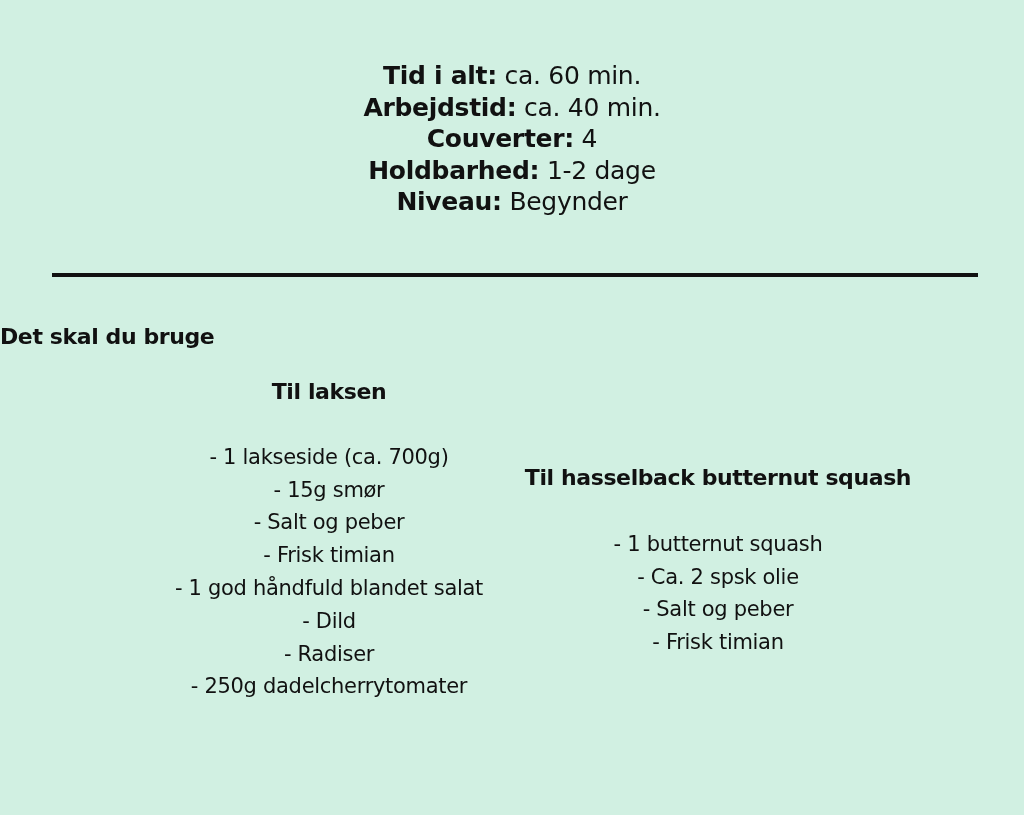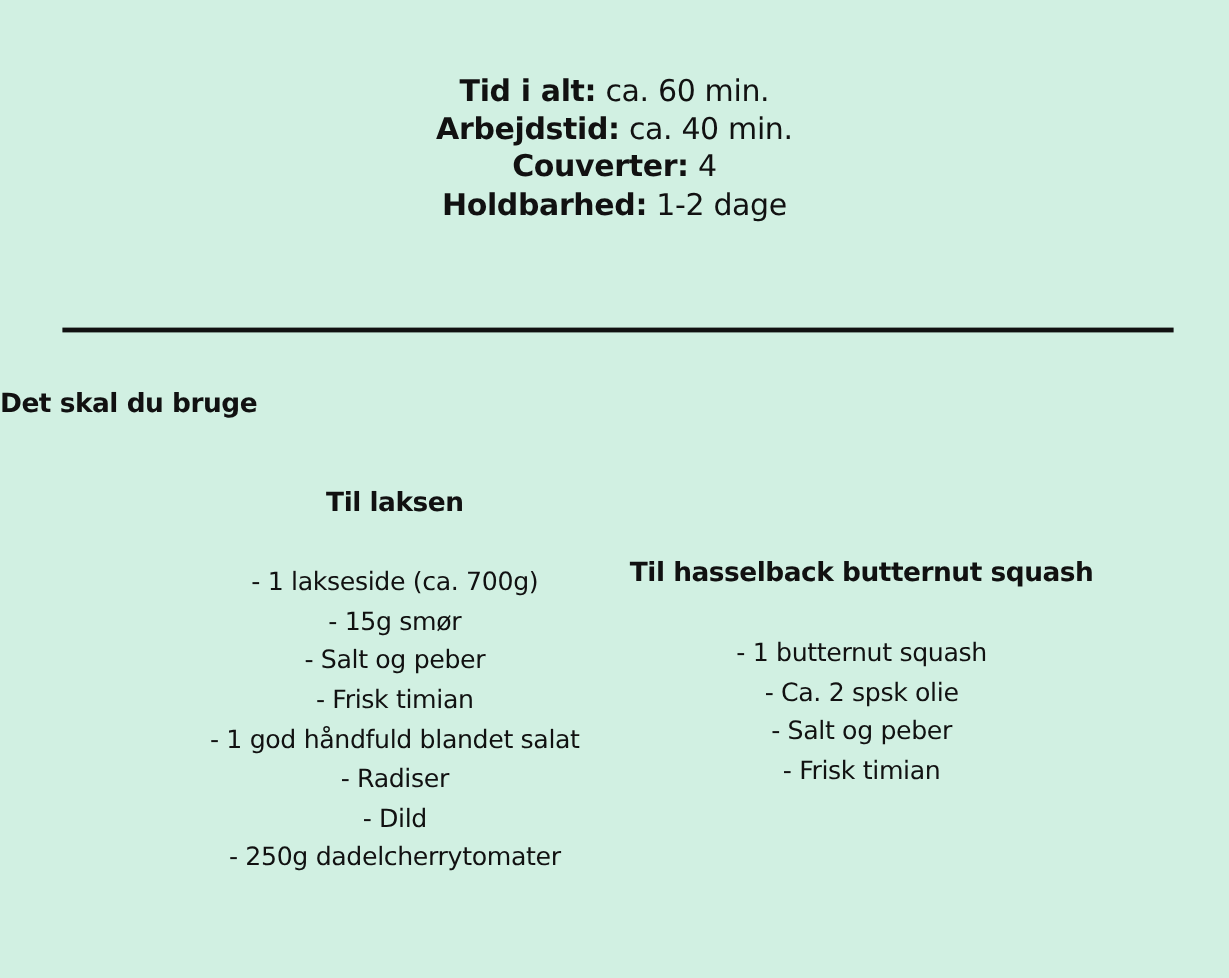--- a/index.html
+++ b/index.html
@@ -23,49 +23,50 @@
     }
     .section-title {
       position: absolute; left: 0; top: 324px; width: 1024px;
       text-align: left; font-size: 22px; font-weight: bold; letter-spacing: -0.4px;
     }
     .col {
       position: absolute; text-align: center; font-size: 21px; line-height: 32.8px;
       letter-spacing: -0.3px;
     }
     .col .col-title { font-weight: bold; font-size: 22px; letter-spacing: -0.4px; }
-    .col-left { left: 130px; width: 398px; top: 404px; }
+    .col-left { left: 130px; width: 398px; top: 376px; }
     .col-left .col-title { margin-bottom: 32px; }
     .col-right { left: 510px; width: 416px; top: 462px; }
     .col-right .col-title { margin-bottom: 33px; }
     .item { white-space: nowrap; }
   </style>
 </head>
 <body>
 
 <div class="meta">
   <div class="row"><b>Tid i alt:</b> <span>ca. 60 min.</span></div>
   <div class="row"><b>Arbejdstid:</b> <span>ca. 40 min.</span></div>
   <div class="row"><b>Couverter:</b> <span>4</span></div>
   <div class="row"><b>Holdbarhed:</b> <span>1-2 dage</span></div>
+  <div class="row"><b>Niveau:</b> <span>Begynder</span></div>
 </div>
 
 <div class="rule"></div>
 
 <div class="section-title">Det skal du bruge</div>
 
 <div class="col col-left">
   <div class="col-title">Til laksen</div>
   <div class="item">- 1 lakseside (ca. 700g)</div>
   <div class="item">- 15g smør</div>
   <div class="item">- Salt og peber</div>
   <div class="item">- Frisk timian</div>
   <div class="item">- 1 god håndfuld blandet salat</div>
+  <div class="item">- Dild</div>
   <div class="item">- Radiser</div>
-  <div class="item">- Dild</div>
   <div class="item">- 250g dadelcherrytomater</div>
 </div>
 
 <div class="col col-right">
   <div class="col-title">Til hasselback butternut squash</div>
   <div class="item">- 1 butternut squash</div>
   <div class="item">- Ca. 2 spsk olie</div>
   <div class="item">- Salt og peber</div>
   <div class="item">- Frisk timian</div>
 </div>

